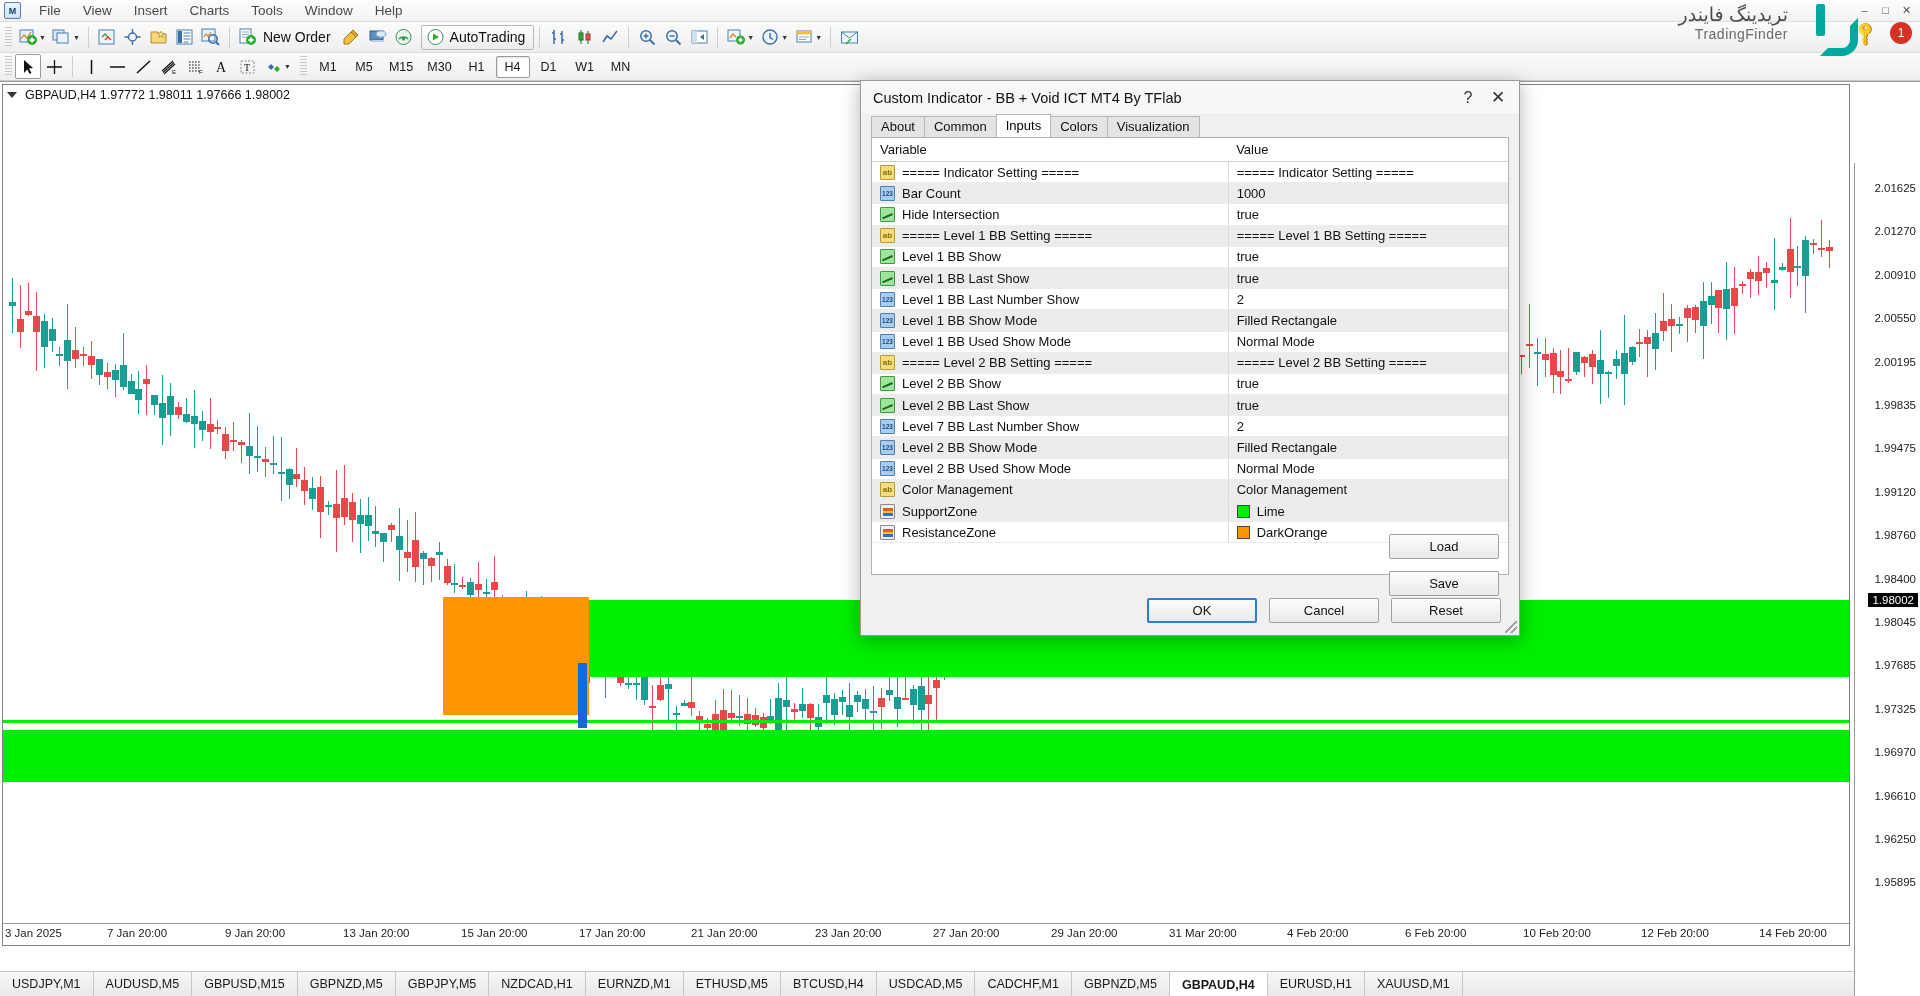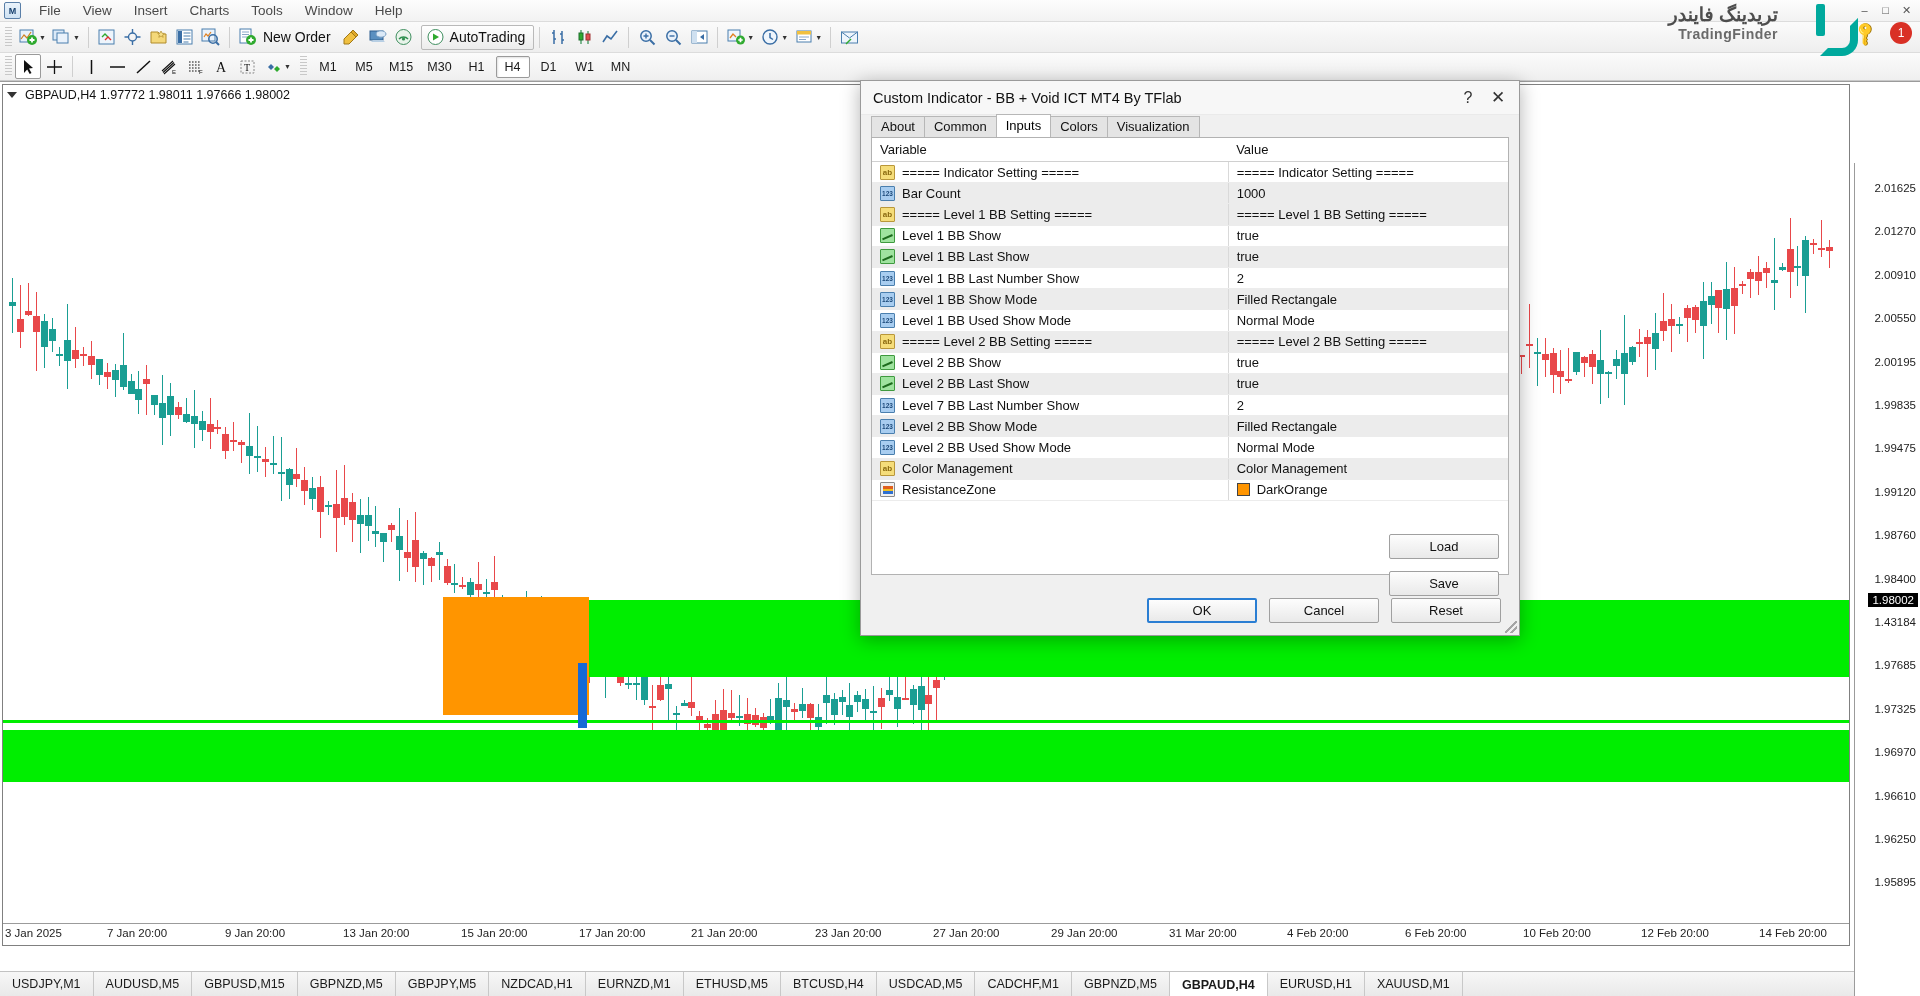--- a/index.html
+++ b/index.html
@@ -134,21 +134,21 @@
   .symtab {
     font-size: 12.5px; color: #1a1a1a; padding: 0 12px;
     display: flex; align-items: center; border-right: 1px solid #c8c8c8;
     white-space: nowrap;
   }
   .symtab.active { background: #ffffff; font-weight: bold; border-top: 2px solid #fff; }
 
   
   .brand {
     position: absolute; right: 70px; top: 2px; text-align: right;
-    display: flex; align-items: center; gap: 28px; z-index: 60; font-weight: bold;
+    display: flex; align-items: center; gap: 18px; z-index: 60;
   }
   .brand-txt { display: flex; flex-direction: column; align-items: flex-end; }
   .brand-fa { font-size: 19px; color: #4d4d4d; letter-spacing: 1px; direction: rtl; }
   .brand-en { font-size: 14px; color: #6a6a6a; letter-spacing: .5px; }
   .brand-mark {
     width: 44px; height: 40px; position: relative;
   }
   .brand-mark::before {
     content: ""; position: absolute; left: 10px; top: 2px; width: 9px; height: 32px;
     background: #00a99d; border-radius: 2px;
@@ -1055,21 +1055,21 @@
         <div class="px-lbl" style="top: 19px;">2.01625</div>
         <div class="px-lbl" style="top: 62.4px;">2.01270</div>
         <div class="px-lbl" style="top: 105.8px;">2.00910</div>
         <div class="px-lbl" style="top: 149.2px;">2.00550</div>
         <div class="px-lbl" style="top: 192.6px;">2.00195</div>
         <div class="px-lbl" style="top: 236px;">1.99835</div>
         <div class="px-lbl" style="top: 279.4px;">1.99475</div>
         <div class="px-lbl" style="top: 322.8px;">1.99120</div>
         <div class="px-lbl" style="top: 366.2px;">1.98760</div>
         <div class="px-lbl" style="top: 409.6px;">1.98400</div>
-        <div class="px-lbl" style="top: 453px;">1.43184</div>
+        <div class="px-lbl" style="top: 453px;">1.98045</div>
         <div class="px-lbl" style="top: 496.4px;">1.97685</div>
         <div class="px-lbl" style="top: 539.8px;">1.97325</div>
         <div class="px-lbl" style="top: 583.2px;">1.96970</div>
         <div class="px-lbl" style="top: 626.6px;">1.96610</div>
         <div class="px-lbl" style="top: 670px;">1.96250</div>
         <div class="px-lbl" style="top: 713.4px;">1.95895</div>
         <div class="px-current" style="top: 430px;">1.98002</div>
       </div>
   </div>
 
@@ -1116,20 +1116,33 @@
                   <span class="pico num"></span>
                   <span>Bar Count</span>
                 </div>
               </td>
               <td>
                 <div class="cellflex">
                   <span>1000</span>
                 </div>
               </td>
             </tr>
+            <tr class="">
+              <td class="var">
+                <div class="cellflex">
+                  <span class="pico bool"></span>
+                  <span>Hide Intersection</span>
+                </div>
+              </td>
+              <td>
+                <div class="cellflex">
+                  <span>true</span>
+                </div>
+              </td>
+            </tr>
             <tr class="odd">
               <td class="var">
                 <div class="cellflex">
                   <span class="pico str"></span>
                   <span>===== Level 1 BB Setting =====</span>
                 </div>
               </td>
               <td>
                 <div class="cellflex">
                   <span>===== Level 1 BB Setting =====</span>
@@ -1282,20 +1295,34 @@
             <tr class="odd">
               <td class="var">
                 <div class="cellflex">
                   <span class="pico str"></span>
                   <span>Color Management</span>
                 </div>
               </td>
               <td>
                 <div class="cellflex">
                   <span>Color Management</span>
+                </div>
+              </td>
+            </tr>
+            <tr class="odd">
+              <td class="var">
+                <div class="cellflex">
+                  <span class="pico col"></span>
+                  <span>SupportZone</span>
+                </div>
+              </td>
+              <td>
+                <div class="cellflex">
+                  <span class="swatch" style="background: rgb(0, 238, 0);"></span>
+                  <span>Lime</span>
                 </div>
               </td>
             </tr>
             <tr class="">
               <td class="var">
                 <div class="cellflex">
                   <span class="pico col"></span>
                   <span>ResistanceZone</span>
                 </div>
               </td>

